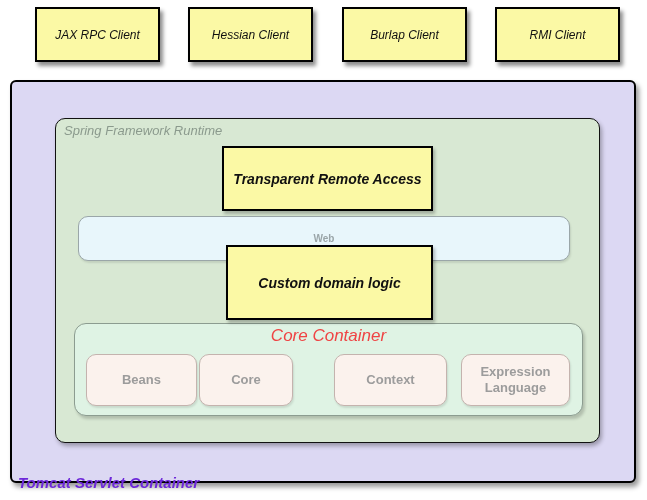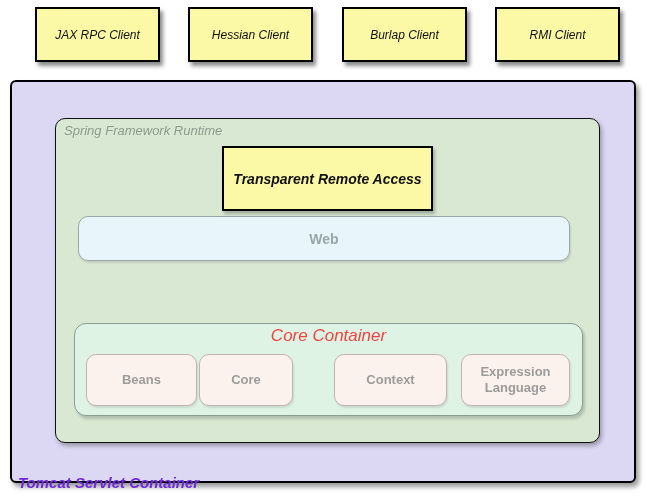--- a/index.html
+++ b/index.html
@@ -45,21 +45,21 @@
     position:absolute;left:64px;top:123px;
     font-size:13px;font-style:italic;color:#8B9A8D;
   }
 
   
   .web-bar{
     position:absolute;left:78px;top:216px;width:492px;height:45px;
     background:var(--light-blue,#E8F6FB);
     border:1px solid #9AA6A8;border-radius:10px;
     display:flex;align-items:center;justify-content:center;
-    font-size:14px;font-weight:bold;color:#9AA5A8;
+    font-size:10px;font-weight:bold;color:#9AA5A8;
     box-shadow:1px 2px 2px rgba(0,0,0,0.10);
     z-index:1;
   }
 
   
   .mid-yellow{
     position:absolute;
     background:var(--yellow,#FBF9A5);
     border:2px solid #000;
     display:flex;align-items:center;justify-content:center;
@@ -123,20 +123,23 @@
   <div class="runtime-label">Spring Framework Runtime</div>
 
   <div class="web-bar">
     <span>Web</span>
   </div>
 
   <div class="mid-yellow tra-box">
     <span>Transparent Remote Access</span>
   </div>
 
+  <div class="mid-yellow cdl-box">
+    <span>Custom domain logic</span>
+  </div>
 
   <div class="core-box"></div>
   <div class="core-label">Core Container</div>
 
   <div class="module mod-beans">
     <span>Beans</span>
   </div>
   <div class="module mod-core">
     <span>Core</span>
   </div>

